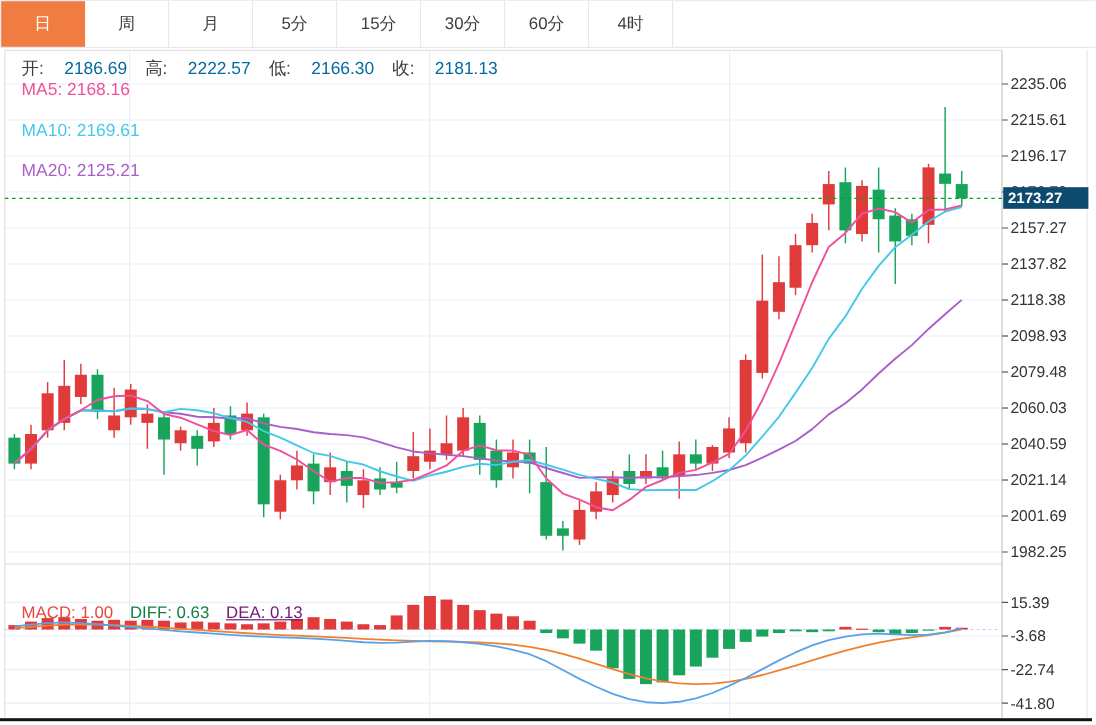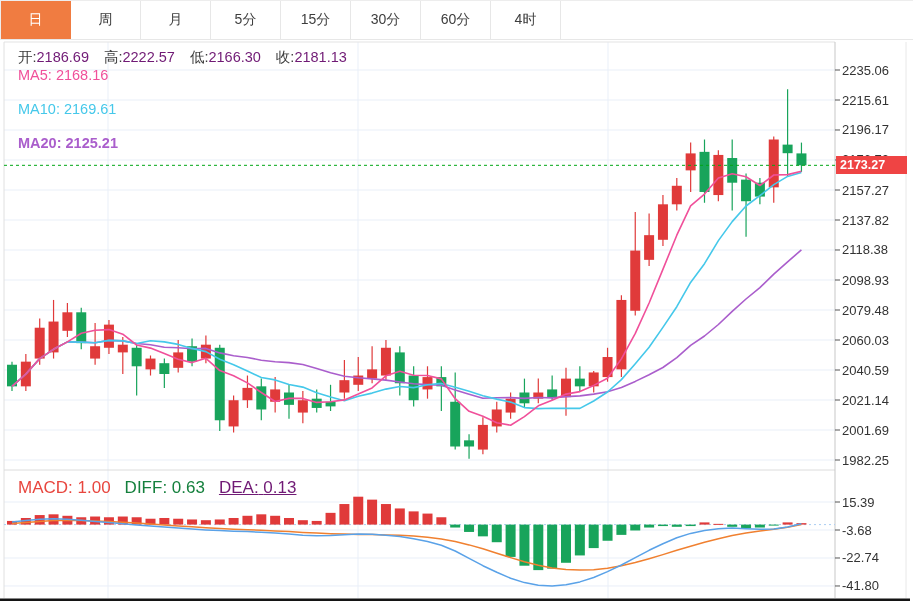--- a/index.html
+++ b/index.html
@@ -8,26 +8,26 @@
   .tabbar{position:absolute;top:0;left:0;width:913px;height:40px;display:flex;
     border-top:1px solid #ededed;border-left:1px solid #ededed;border-bottom:1px solid #e7e7e7;box-sizing:border-box;background:#fff;}
   .tab{width:70px;box-sizing:border-box;display:flex;align-items:center;justify-content:center;
     font-size:14px;color:#3d3d3d;border-right:1px solid #e7e7e7;cursor:pointer;background:#fff;}
   .tab.active{background:#f07c41;color:#fff;border-right:1px solid #f07c41;}
   .chart{position:absolute;top:40px;left:0;width:913px;height:564px;}
   .chart svg{position:absolute;top:0;left:0;}
   .hdr-row{position:absolute;display:flex;white-space:nowrap;font-size:14.5px;}
   .ohlc-row{left:18px;top:8px;gap:15px;}
   .ma-row{left:18px;top:27px;gap:18px;flex-direction:column;}
-  .macd-row{left:18px;top:438px;gap:14px;font-size:17px;}
+  .macd-row{left:18px;top:462px;gap:14px;font-size:14px;}
   .pair .lbl{color:#3c3c3c;}
-  .pair .val{color:#701a75;margin-left:0;}
-  .ma5{color:#f0509a;} .ma10{color:#45c8ea;} .ma20{color:#aa5ecc;font-weight:bold;}
+  .pair .val{color:#0369a1;margin-left:17px;}
+  .ma5{color:#f0509a;} .ma10{color:#45c8ea;} .ma20{color:#aa5ecc;}
   .c-macd{color:#e8463e;} .c-dif{color:#15803d;} .c-dea{color:#701a75;text-decoration:underline;}
-  .price-pill{position:absolute;left:836px;top:116px;width:71px;height:18px;background:#ef4444;
+  .price-pill{position:absolute;left:836px;top:116px;width:71px;height:18px;background:#0c4a6e;
     color:#fff;font-size:12.5px;font-weight:bold;line-height:18px;padding-left:4px;box-sizing:border-box;}
 </style>
 </head>
 <body>
 
 <div class="widget">
   <div class="tabbar">
       <div class="tab active">日</div>
       <div class="tab">周</div>
       <div class="tab">月</div>

